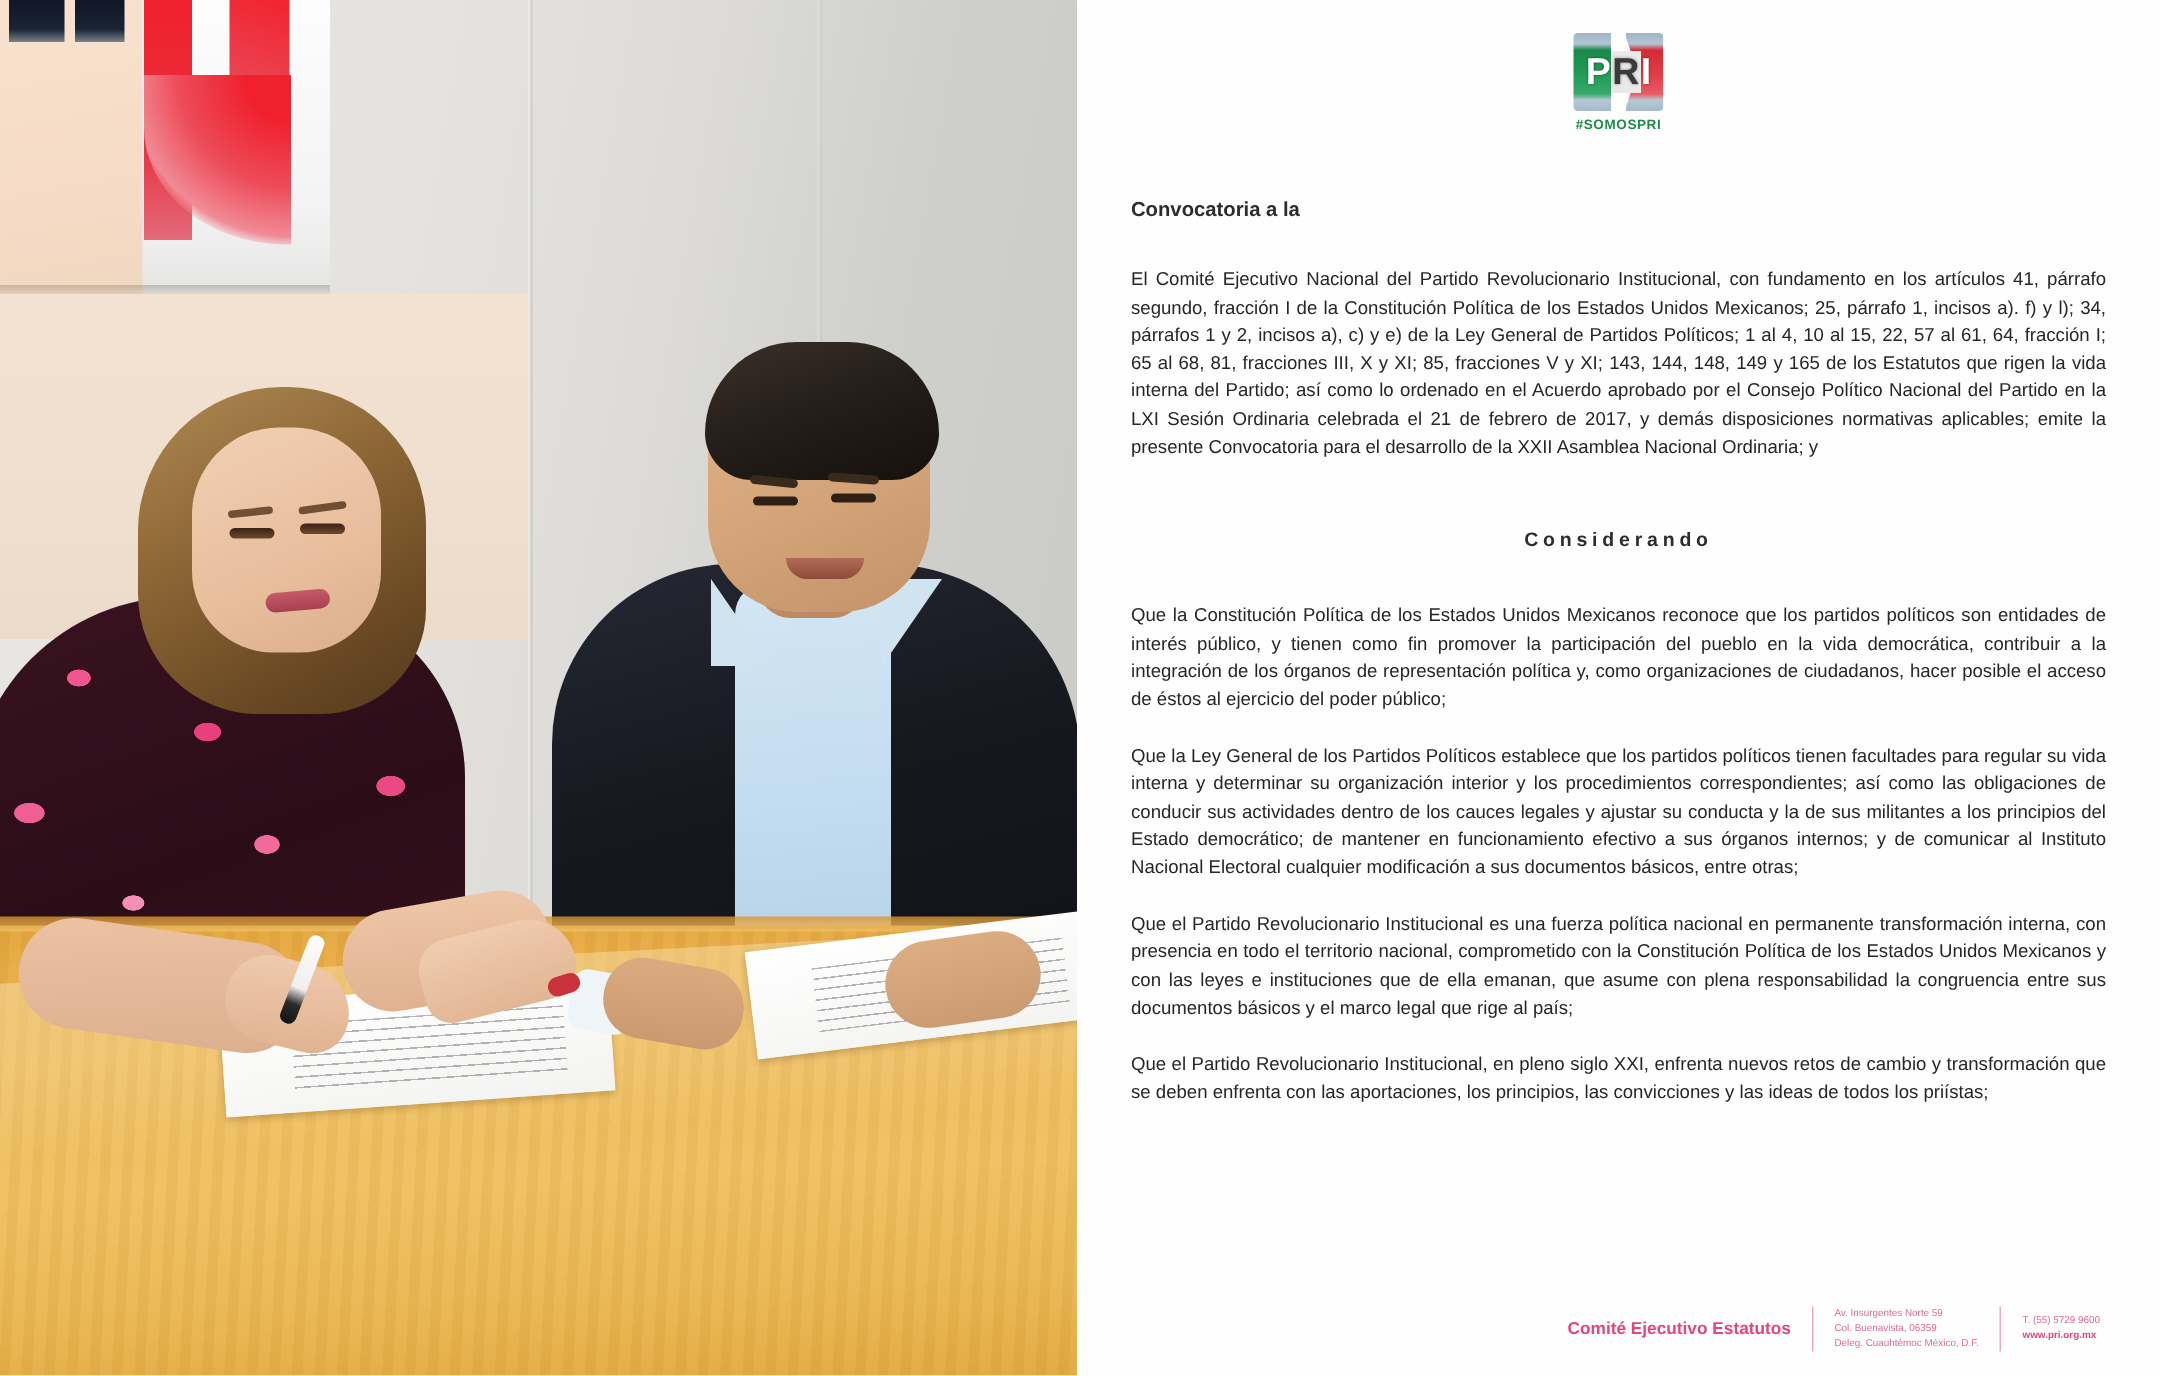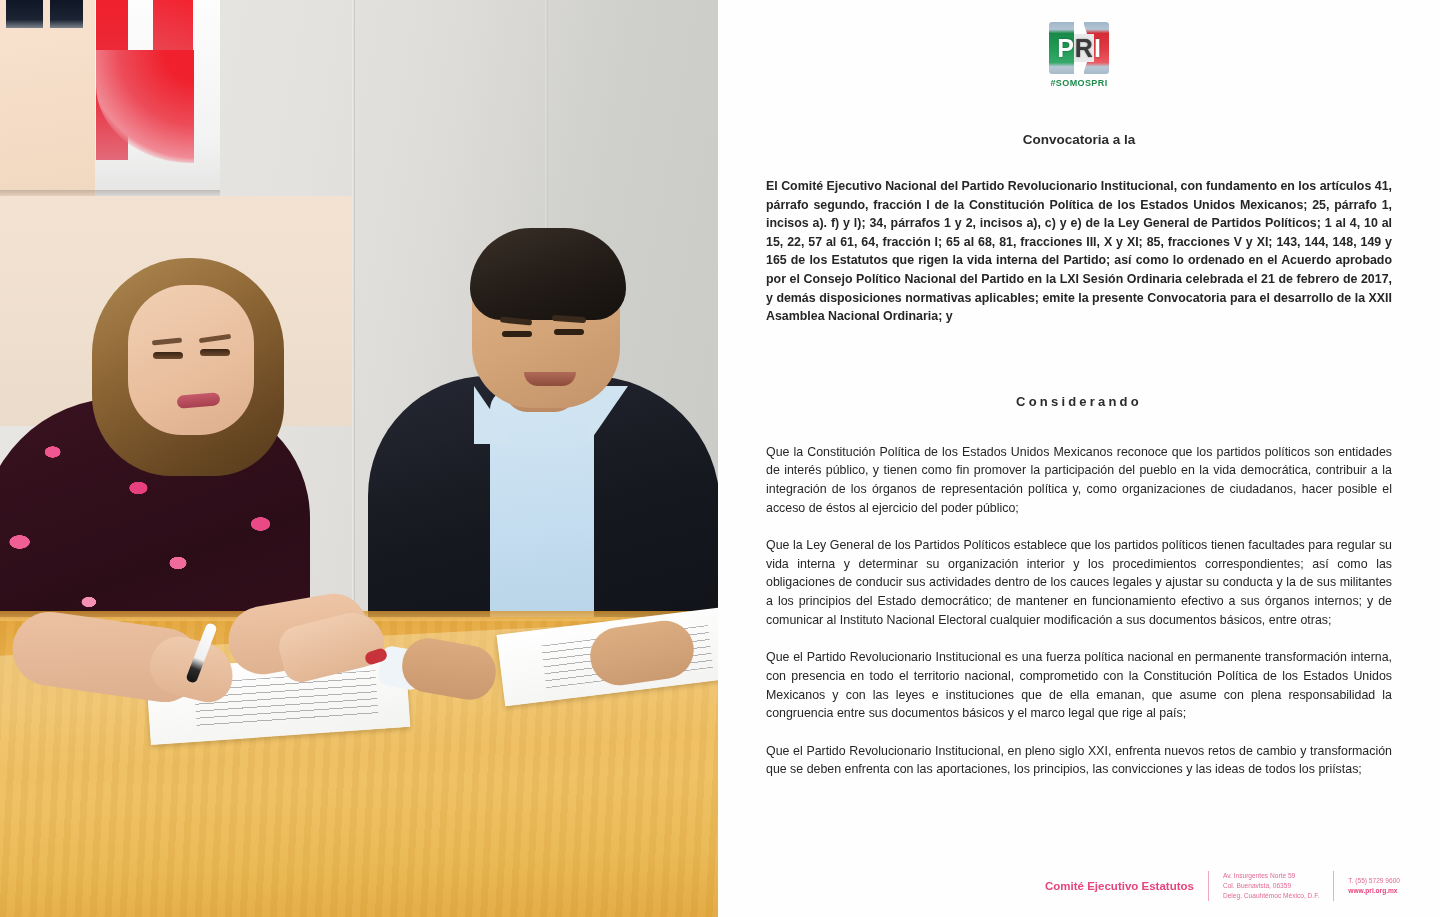--- a/index.html
+++ b/index.html
@@ -282,21 +282,21 @@
     background: repeating-linear-gradient(180deg,
       rgba(120,120,125,.55) 0 1px, transparent 1px 7px);
   }
 
   
   .doc {
     position: relative;
     width: 722px; height: 917px;
     background: #fefefe;
     flex: 0 0 722px;
-    padding: 0 48px;
+    padding: 0 36px;
   }
   .doc-logo {
     width: 100%;
     display: flex; flex-direction: column;
     align-items: center;
     padding-top: 22px;
   }
   .logo-mark {
     position: relative; width: 66px; height: 52px;
     display: flex; justify-content: center; align-items: center;
@@ -328,42 +328,41 @@
   }
   .logo-letters .mid { color: #3b3b3b; background: #e9e9e9; padding: 0 1px; }
   .logo-tag {
     margin-top: 4px;
     font-size: 9px; font-weight: bold; letter-spacing: .4px;
     color: #1e8a4c;
   }
 
   .doc-title {
     margin-top: 42px;
-    text-align: center;
     font-size: 13.5px;
     font-weight: bold;
     color: #2c2c2c;
     line-height: 1.55;
   }
   .doc-body { margin-top: 26px; }
   .para {
     font-size: 12.4px;
     color: #262626;
     line-height: 1.5;
     text-align: justify;
     margin-bottom: 19px;
   }
-  .para.first { margin-bottom: 0; font-weight: bold; }
+  .para.first { margin-bottom: 0; }
   .heading-considerando {
     text-align: center;
     font-size: 13px;
     font-weight: bold;
     letter-spacing: 3.2px;
     color: #2c2c2c;
-    margin-top: 68px;
+    margin-top: 45px;
     margin-bottom: 34px;
   }
 
   
   .doc-footer {
     position: absolute;
     left: 40px; right: 40px; bottom: 16px;
     display: flex;
     align-items: center;
     gap: 14px;

